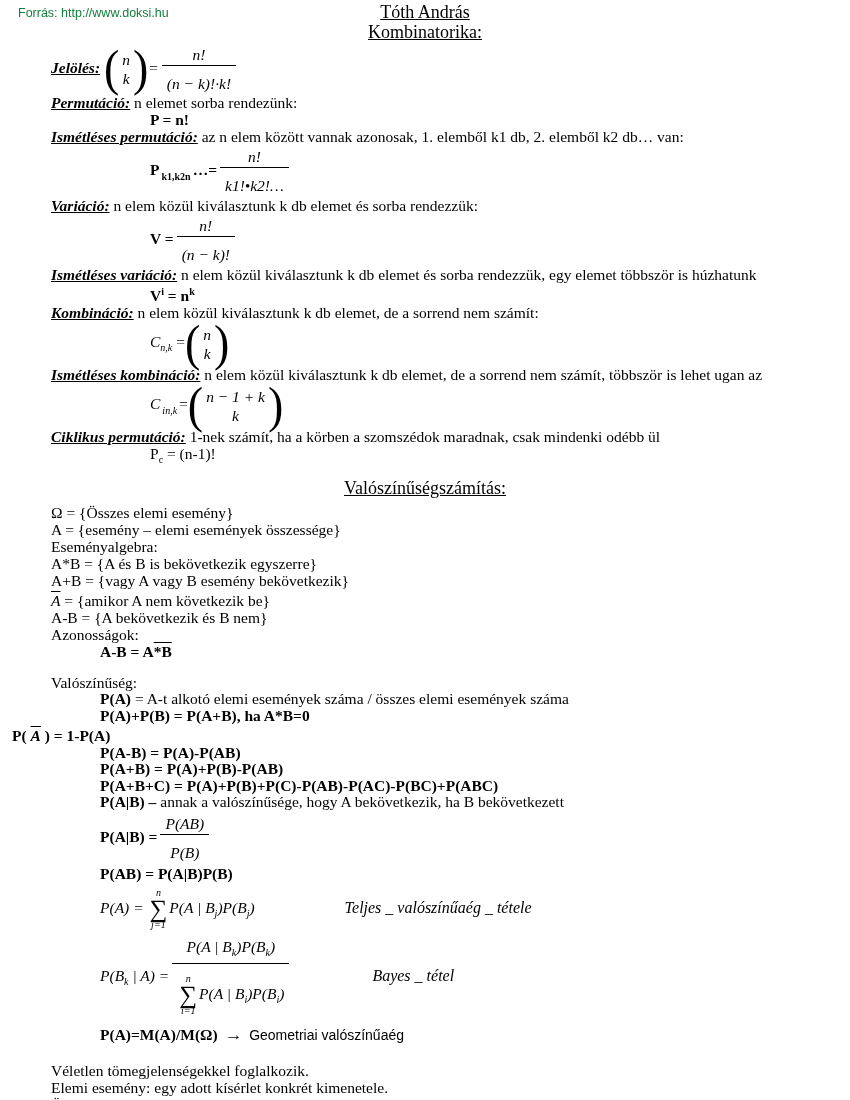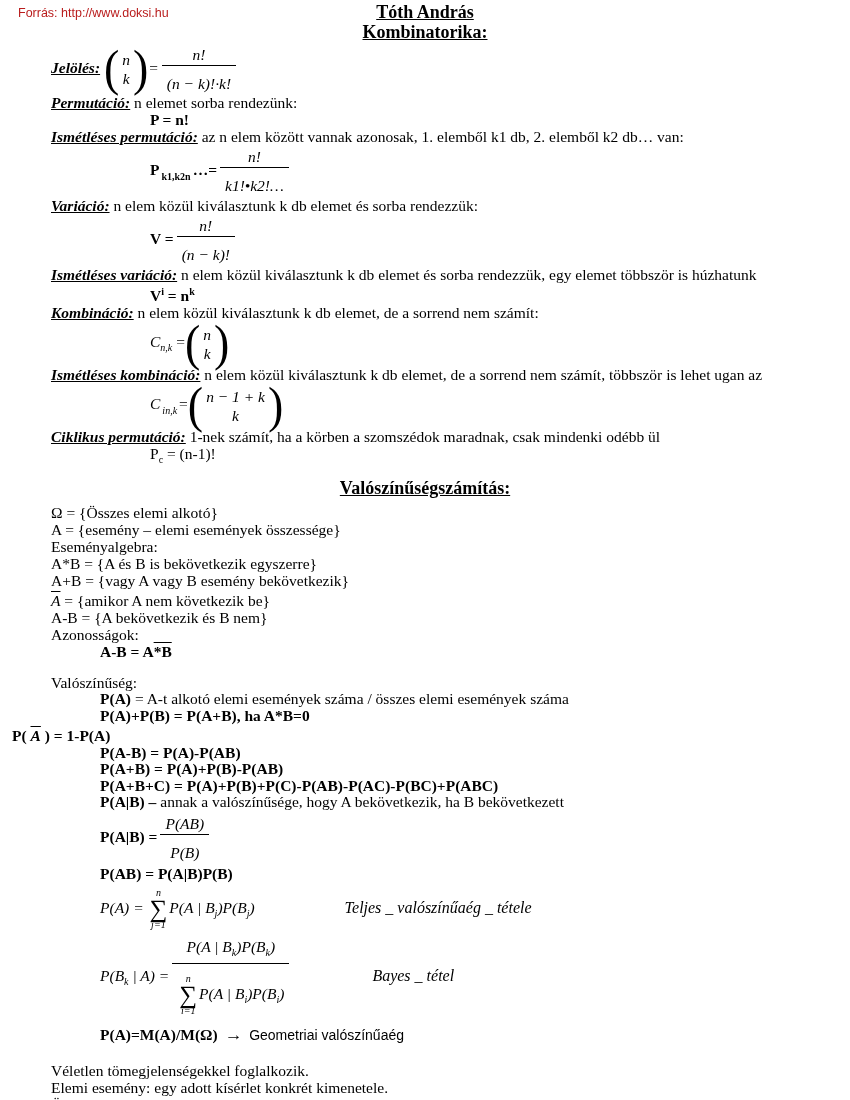--- a/index.html
+++ b/index.html
@@ -2,22 +2,22 @@
 <html><head>
 <meta charset="utf-8">
 <style>
   html,body{margin:0;padding:0;}
   body{
     width:850px;height:1100px;background:#ffffff;color:#000;
     font-family:"Liberation Serif",serif;font-size:15.5px;
     position:relative;overflow:hidden;
   }
   .sans{font-family:"Liberation Sans",sans-serif;}
-  .source{position:absolute;left:18px;top:6px;font-size:12.5px;color:#b91c1c;}
-  .title{text-align:center;font-weight:bold;font-size:18px;line-height:20px;text-decoration:underline;}
+  .source{position:absolute;left:18px;top:6px;font-size:12.5px;color:#15803d;}
+  .title{text-align:center;font-weight:normal;font-size:18px;line-height:20px;text-decoration:underline;}
   .line{margin:0 0 0 51px;line-height:17px;}
   .tight{line-height:16.5px;}
   .indent1{margin-left:150px;}
   .indent2{margin-left:100px;}
   .bold{font-weight:bold;}
   .mi{font-style:italic;}
   .lbl{font-weight:bold;font-style:italic;text-decoration:underline;}
   .over{text-decoration:overline;}
   .frow{margin-left:150px;line-height:1;margin-top:3px;margin-bottom:3px;white-space:nowrap;}
   .prow{margin-left:100px;}
@@ -103,21 +103,21 @@
         <span class="mi">k</span>
       </span>
       <span class="paren">)</span>
     </span></div>
 
 <div class="line"><span class="lbl">Ciklikus permutáció:</span><span> 1-nek számít, ha a körben a szomszédok maradnak, csak mindenki odébb ül</span></div>
 <div class="line indent1"><span>P</span><sub class="msub" style="font-style:normal;">c</sub><span> = (n-1)!</span></div>
 
 <div class="title sp10">Valószínűségszámítás:</div>
 
-<div class="line sp6">Ω = {Összes elemi alkotó}</div>
+<div class="line sp6">Ω = {Összes elemi esemény}</div>
 <div class="line">A = {esemény – elemi események összessége}</div>
 <div class="line">Eseményalgebra:</div>
 <div class="line">A*B = {A és B is bekövetkezik egyszerre}</div>
 <div class="line">A+B = {vagy A vagy B esemény bekövetkezik}</div>
 <div class="line" style="margin-top:3px;"><span class="mi over">A</span><span> = {amikor A nem következik be}</span></div>
 <div class="line">A-B = {A bekövetkezik és B nem}</div>
 <div class="line">Azonosságok:</div>
 <div class="line indent2 bold"><span>A-B = A</span><span class="over">*B </span></div>
 
 <div class="line sp14">Valószínűség:</div>

